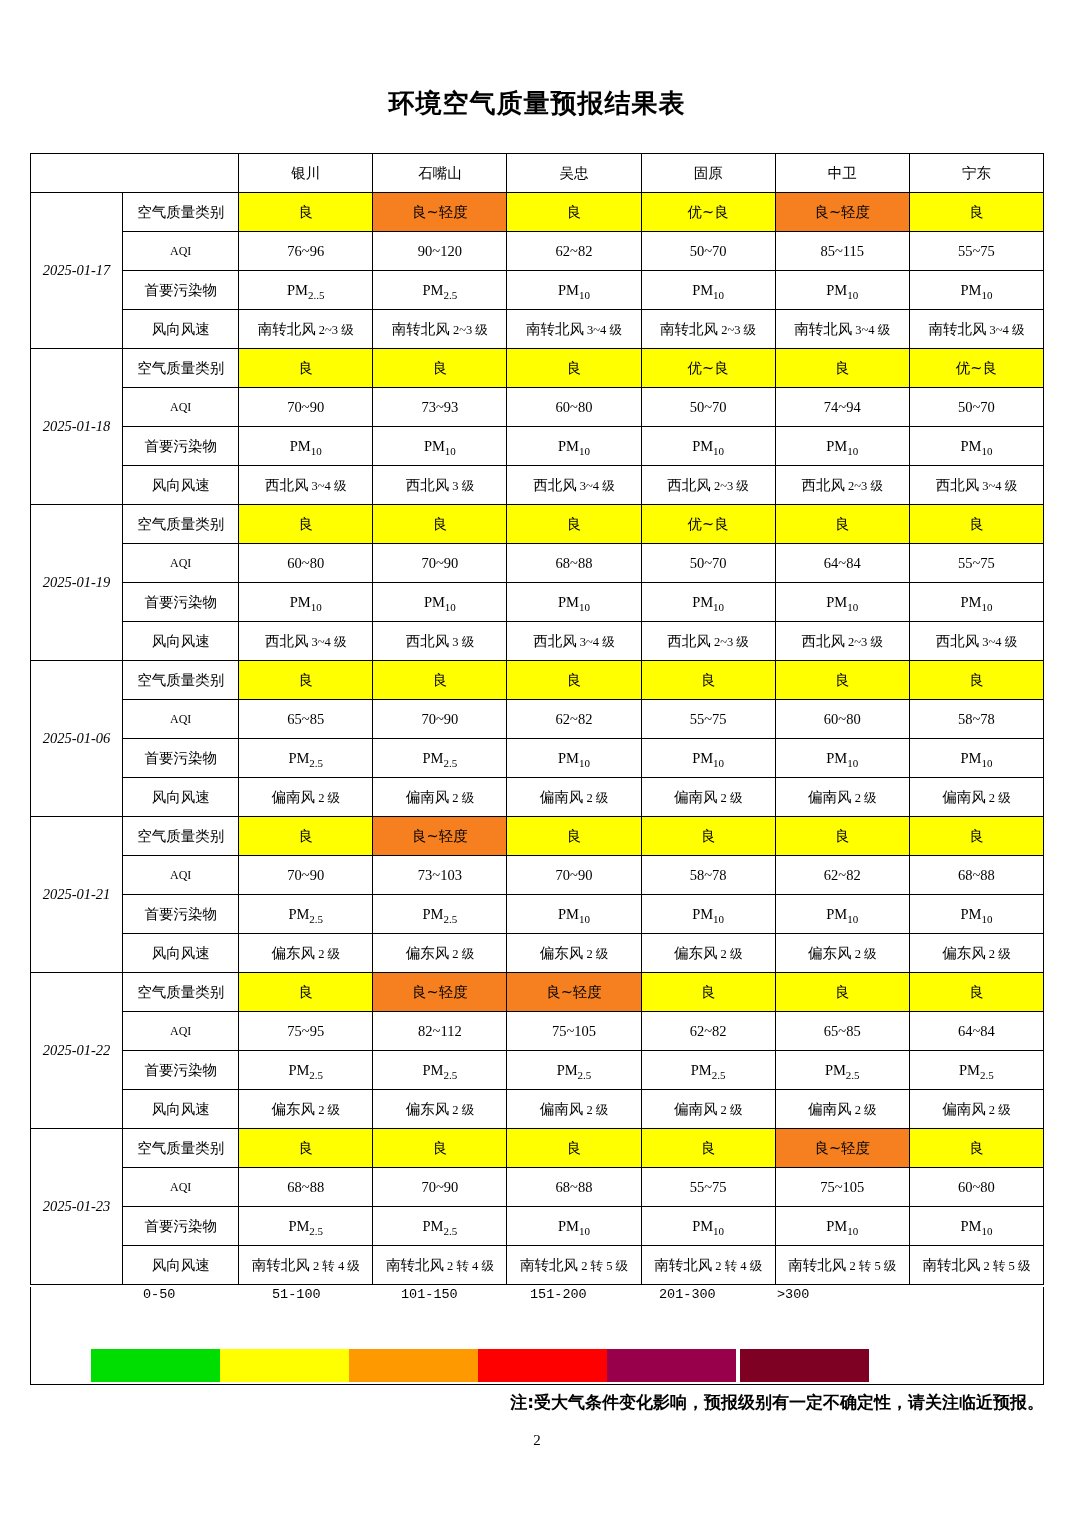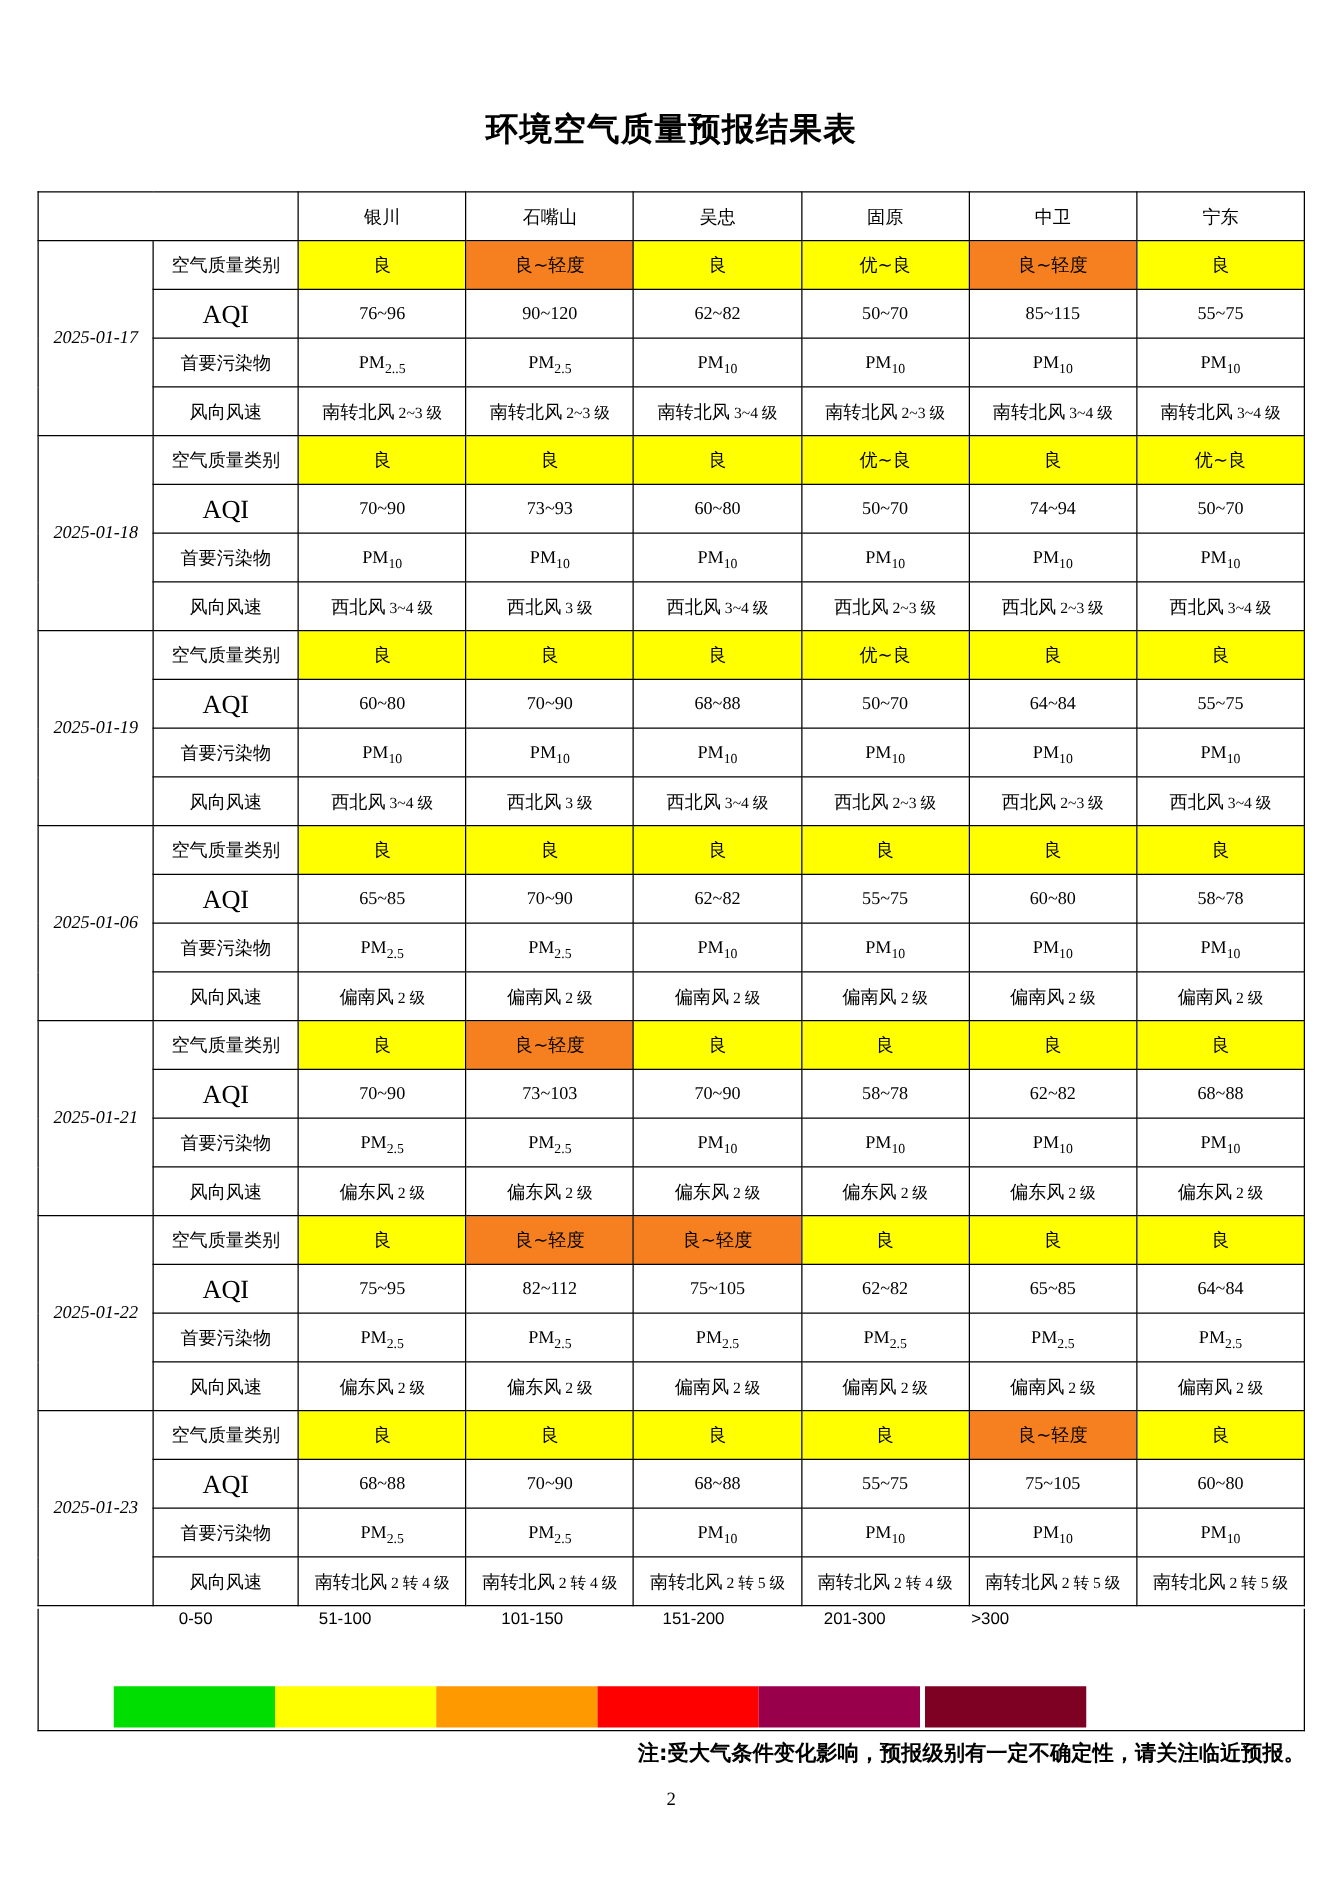--- a/index.html
+++ b/index.html
@@ -56,21 +56,21 @@
     font-size:13.5px;
     font-family:"Liberation Serif","DejaVu Serif",serif;
     font-style:italic;
   }
   .rowlab{
     font-family:"DejaVu Sans","Liberation Sans",sans-serif;
     font-size:14px;
   }
   .rowlab.aqi{
     font-family:"Liberation Serif","DejaVu Serif",serif;
-    font-size:21px;
+    font-size:12px;
   }
   .cat-cell{
     font-family:"DejaVu Sans","Liberation Sans",sans-serif;
     font-size:19px;
     font-weight:normal;
   }
   .aqi-cell{
     font-size:16px;
   }
   .pm-cell{
@@ -103,21 +103,21 @@
     line-height:1.15;
   }
   .legend-ticks{
     position:relative;
     height:22px;
     margin-top:2px;
   }
   .legend-ticks span{
     position:absolute;
     font-size:13.5px;
-    font-family:Liberation Sans, sans-serif;
+    font-family:Liberation Mono, monospace;
     white-space:nowrap;
   }
   .legend-bar{
     position:absolute;
     left:60px;
     top:62px;
     height:33px;
     display:flex;
   }
   .legend-bar .sw{
@@ -430,21 +430,21 @@
           <td class="wind-cell">南转北风<span class="lvl"> 2 转 4 级</span></td>
           <td class="wind-cell">南转北风<span class="lvl"> 2 转 5 级</span></td>
           <td class="wind-cell">南转北风<span class="lvl"> 2 转 5 级</span></td>
         </tr>
       </tbody>
   </table>
 
   <div class="legend-box">
     <div class="legend-ticks" id="legend-ticks">
         <span style="left: 112px;">0-50</span>
-        <span style="left: 224px;">51-100</span>
+        <span style="left: 241px;">51-100</span>
         <span style="left: 370px;">101-150</span>
         <span style="left: 499px;">151-200</span>
         <span style="left: 628px;">201-300</span>
         <span style="left: 746px;">&gt;300</span>
       </div>
     <div class="legend-bar" id="legend-bar">
         <span class="sw" style="background: rgb(0, 221, 0);"></span>
         <span class="sw" style="background: rgb(255, 255, 0);"></span>
         <span class="sw" style="background: rgb(255, 153, 0);"></span>
         <span class="sw" style="background: rgb(255, 0, 0);"></span>

